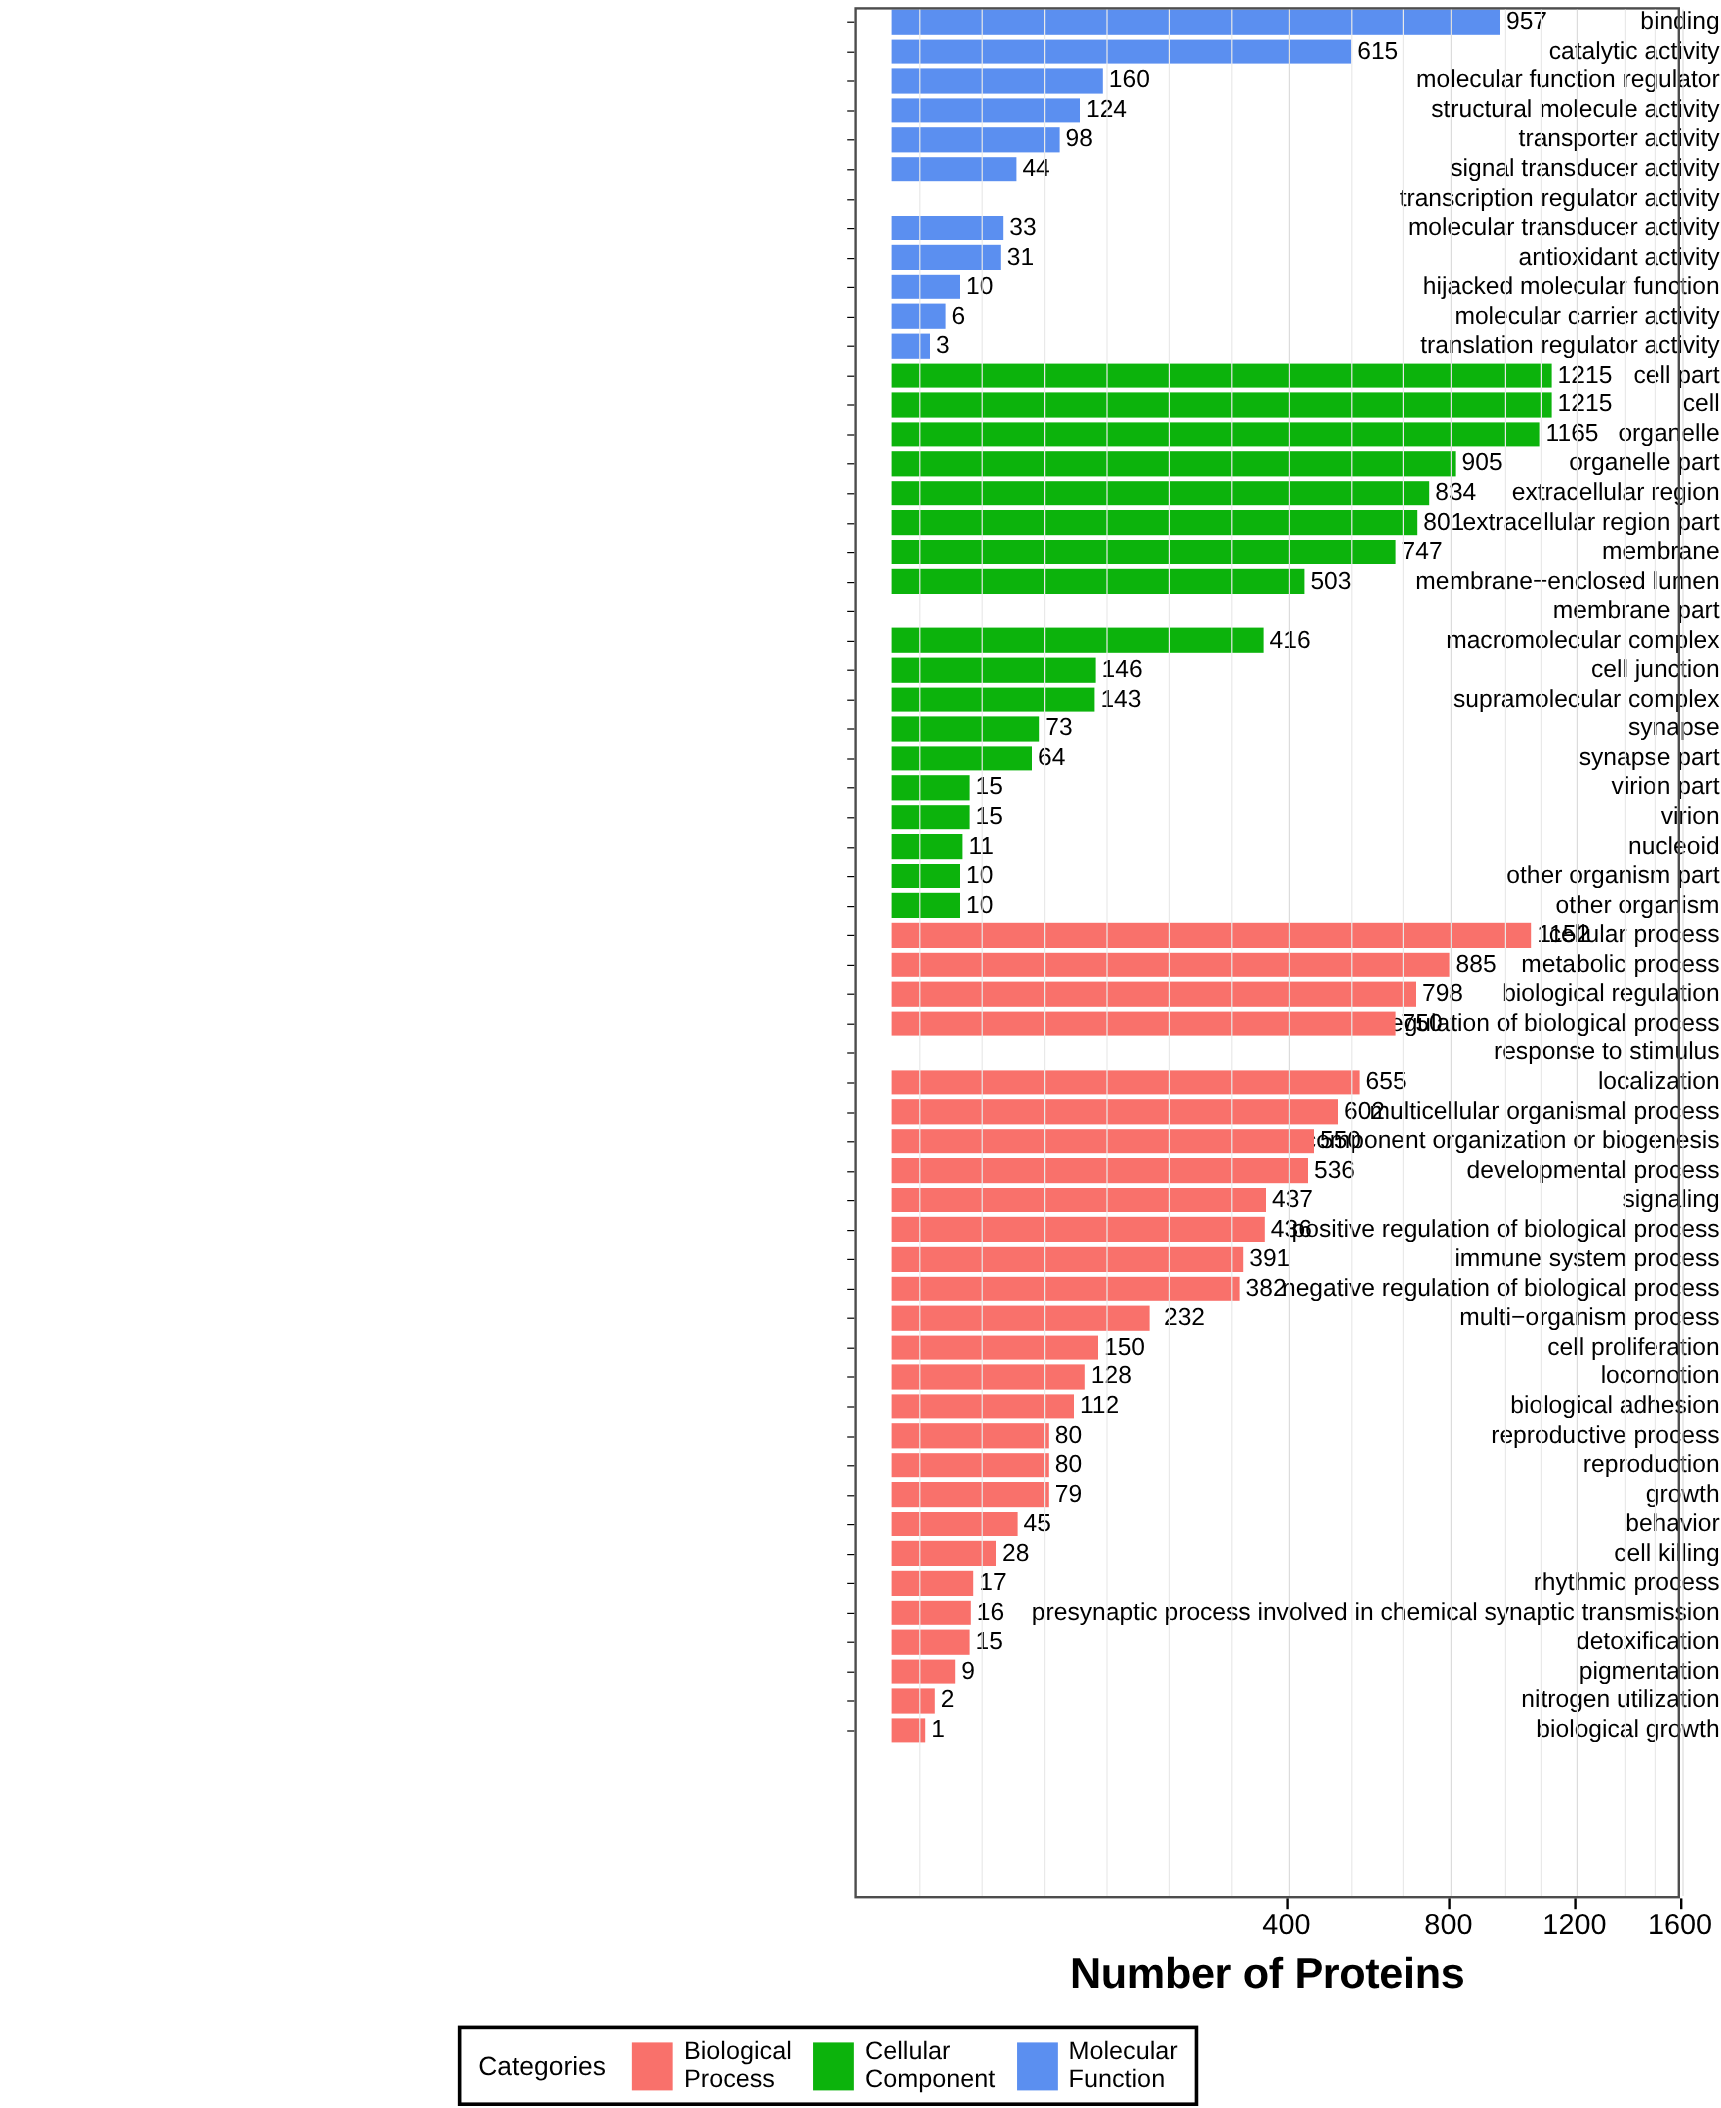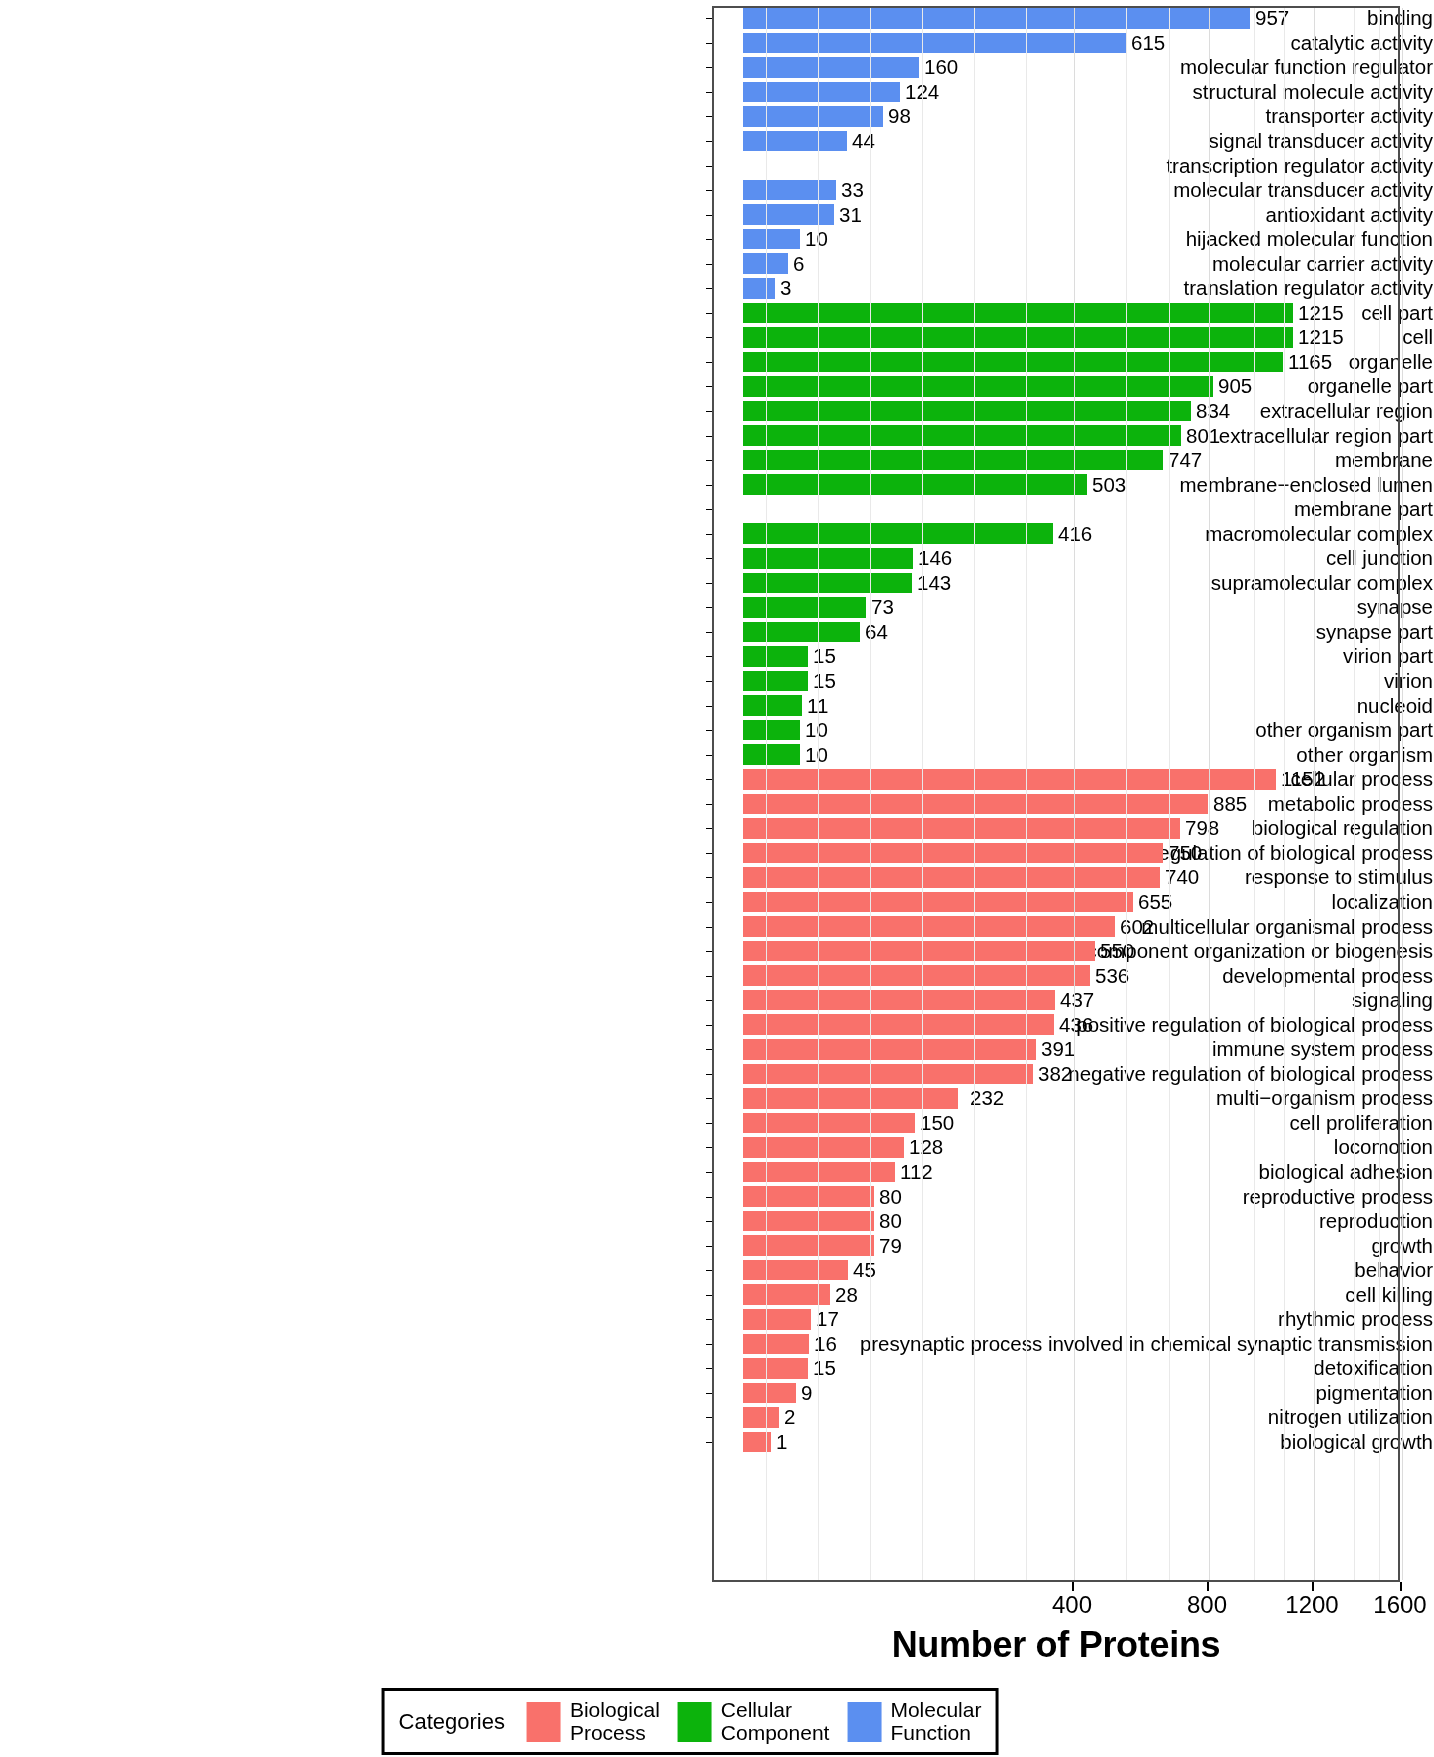--- a/index.html
+++ b/index.html
@@ -460,24 +460,20 @@
           <div class="cat-label">regulation of biological process</div>
           <div class="tick-stub"></div>
           <div class="bar-track">
             <div class="bar" style="background: rgb(249, 113, 107); width: 420px;"></div>
             <div class="bar-value" style="left: 451px;">750</div>
           </div>
         </div>
         <div class="row">
           <div class="cat-label">response to stimulus</div>
           <div class="tick-stub"></div>
-          <div class="bar-track">
-            <div class="bar" style="background: rgb(249, 113, 107); width: 417px;"></div>
-            <div class="bar-value" style="left: 448px;">740</div>
-          </div>
         </div>
         <div class="row">
           <div class="cat-label">localization</div>
           <div class="tick-stub"></div>
           <div class="bar-track">
             <div class="bar" style="background: rgb(249, 113, 107); width: 390px;"></div>
             <div class="bar-value" style="left: 421px;">655</div>
           </div>
         </div>
         <div class="row">

